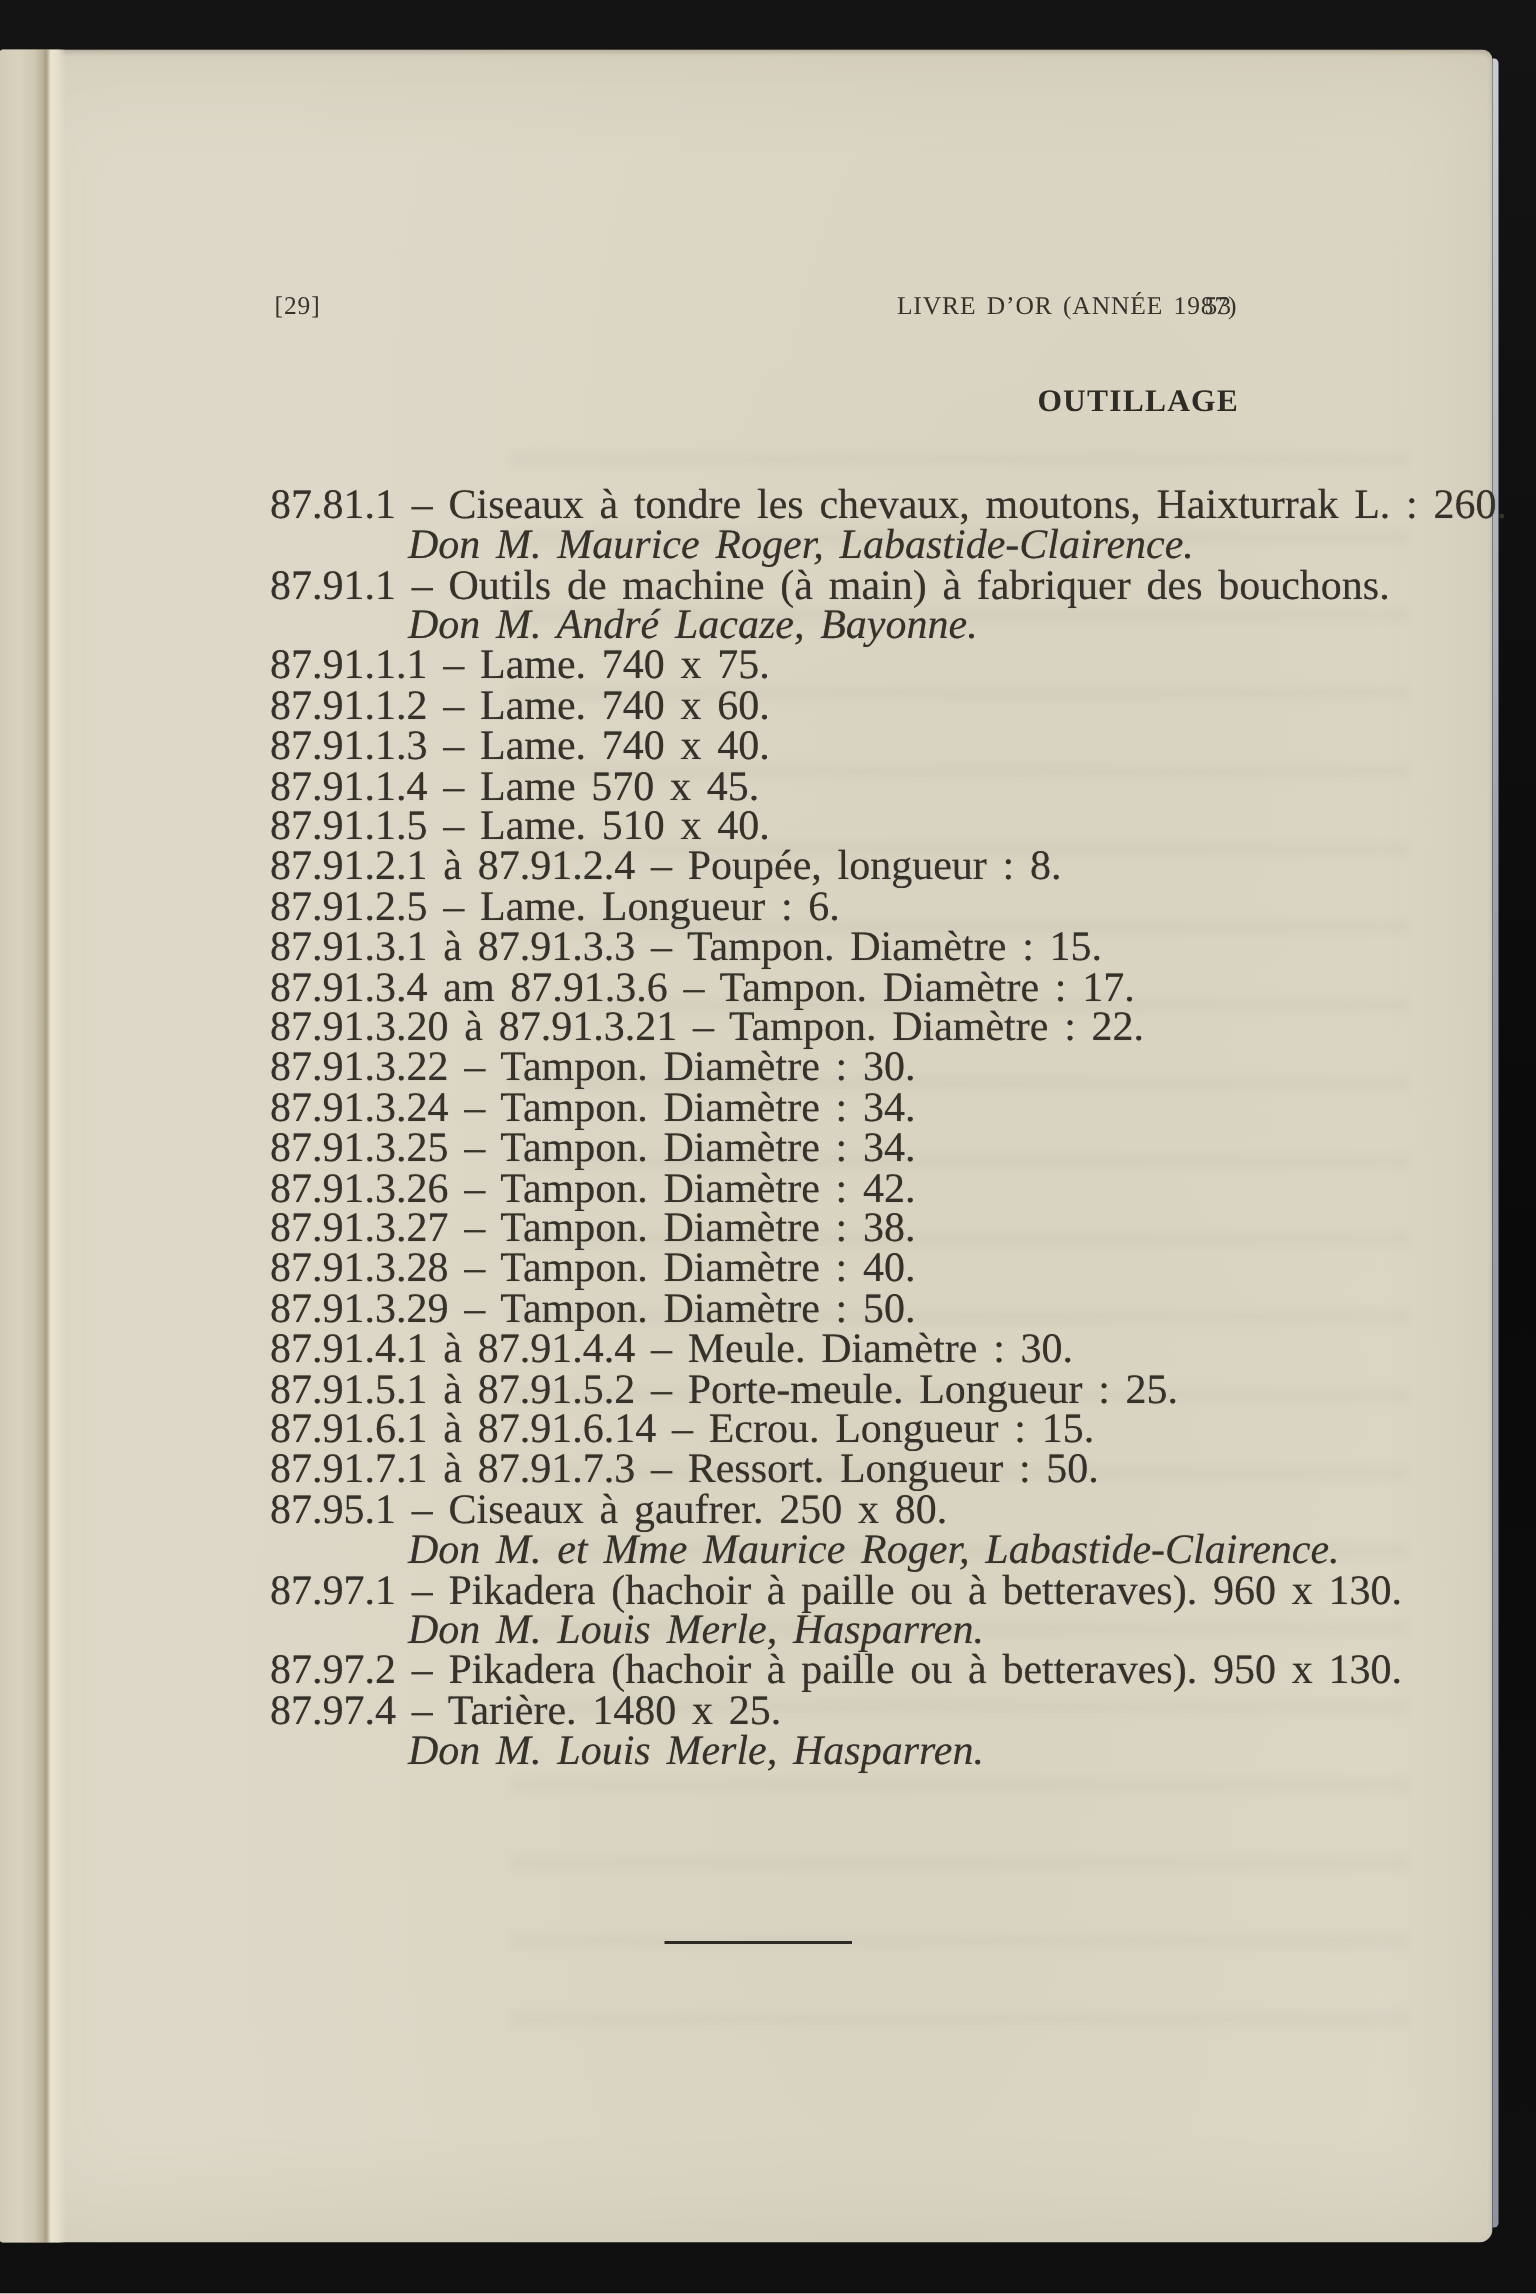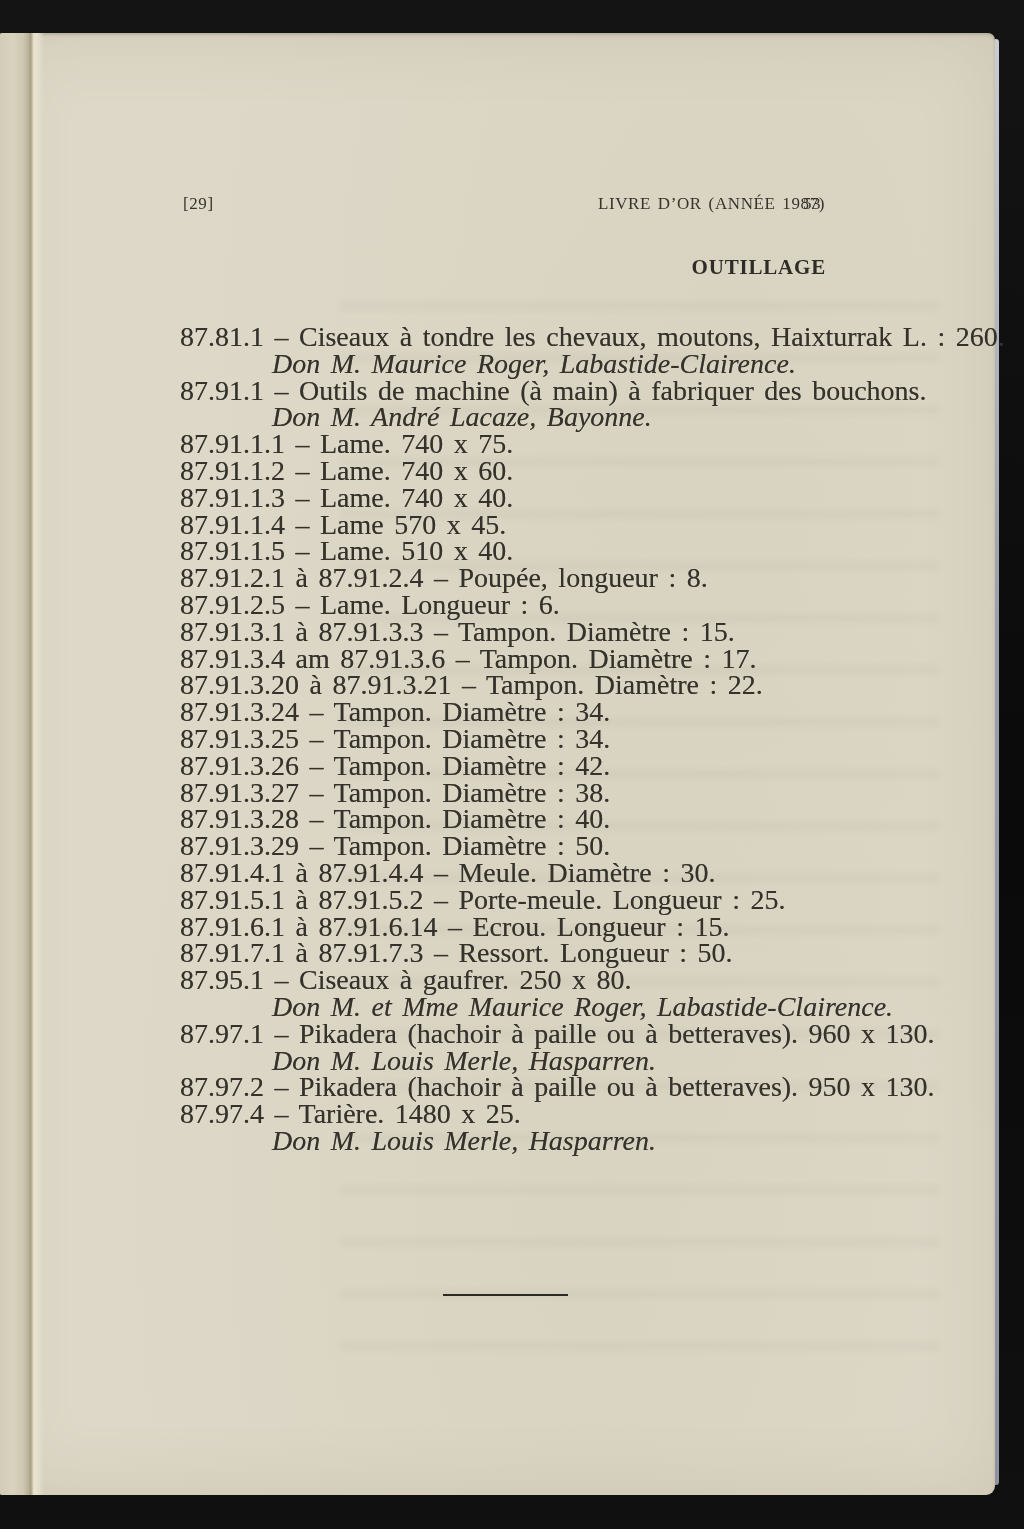--- a/index.html
+++ b/index.html
@@ -120,20 +120,21 @@
         <div class="line entry">87.91.1.1 – Lame. 740 x 75.</div>
         <div class="line entry">87.91.1.2 – Lame. 740 x 60.</div>
         <div class="line entry">87.91.1.3 – Lame. 740 x 40.</div>
         <div class="line entry">87.91.1.4 – Lame 570 x 45.</div>
         <div class="line entry">87.91.1.5 – Lame. 510 x 40.</div>
         <div class="line entry">87.91.2.1 à 87.91.2.4 – Poupée, longueur : 8.</div>
         <div class="line entry">87.91.2.5 – Lame. Longueur : 6.</div>
         <div class="line entry">87.91.3.1 à 87.91.3.3 – Tampon. Diamètre : 15.</div>
         <div class="line entry">87.91.3.4 am 87.91.3.6 – Tampon. Diamètre : 17.</div>
         <div class="line entry">87.91.3.20 à 87.91.3.21 – Tampon. Diamètre : 22.</div>
+        <div class="line entry">87.91.3.22 – Tampon. Diamètre : 30.</div>
         <div class="line entry">87.91.3.24 – Tampon. Diamètre : 34.</div>
         <div class="line entry">87.91.3.25 – Tampon. Diamètre : 34.</div>
         <div class="line entry">87.91.3.26 – Tampon. Diamètre : 42.</div>
         <div class="line entry">87.91.3.27 – Tampon. Diamètre : 38.</div>
         <div class="line entry">87.91.3.28 – Tampon. Diamètre : 40.</div>
         <div class="line entry">87.91.3.29 – Tampon. Diamètre : 50.</div>
         <div class="line entry">87.91.4.1 à 87.91.4.4 – Meule. Diamètre : 30.</div>
         <div class="line entry">87.91.5.1 à 87.91.5.2 – Porte-meule. Longueur : 25.</div>
         <div class="line entry">87.91.6.1 à 87.91.6.14 – Ecrou. Longueur : 15.</div>
         <div class="line entry">87.91.7.1 à 87.91.7.3 – Ressort. Longueur : 50.</div>

